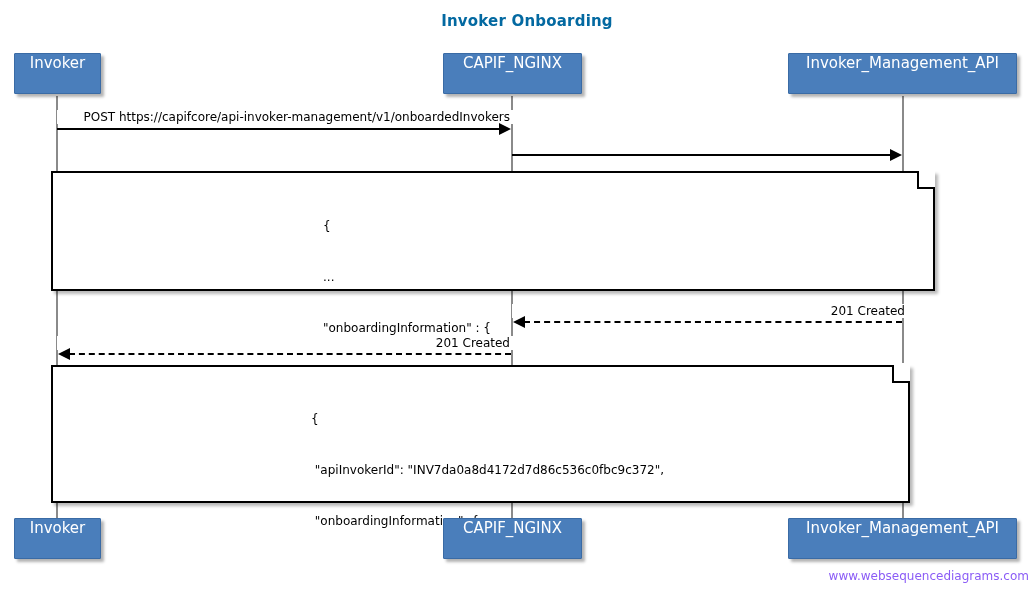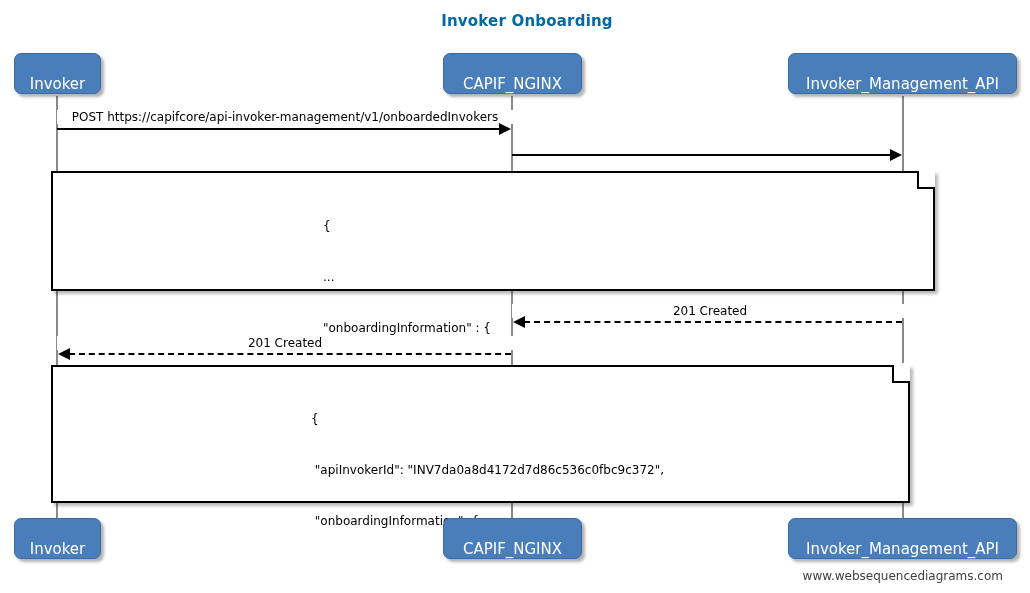--- a/index.html
+++ b/index.html
@@ -38,25 +38,25 @@
     width: 2px;
     background: #8a8a8a;
   }
 
   
   .participant {
     position: absolute;
     box-sizing: border-box;
     background: #4a7ebb;
     border: 1px solid #3a6ba5;
-    border-radius: 7px;
+    border-radius: 1px;
     color: #ffffff;
     font-size: 15px;
     display: flex;
-    align-items: flex-end;
+    align-items: flex-start;
     justify-content: center;
     box-shadow: 3px 3px 3px rgba(0,0,0,0.30);
     white-space: nowrap;
   }
 
   
   .msg-line {
     position: absolute;
     height: 0;
     border-top: 2px solid #000000;
@@ -75,21 +75,21 @@
     border-left: 12px solid #000000;
   }
   .arrow-head.left {
     border-right: 12px solid #000000;
   }
   .msg-label {
     position: absolute;
     font-size: 12px;
     color: #000000;
     white-space: nowrap;
-    text-align: center;
+    text-align: right;
     background: #ffffff;
     padding: 0 3px;
   }
 
   
   .note {
     position: absolute;
     box-sizing: border-box;
     background: #ffffff;
     border: 2px solid #000000;
@@ -124,24 +124,24 @@
     white-space: pre;
   }
   .note-body .ln {
     display: block;
     white-space: pre;
   }
 
   
   #footer-credit {
     position: absolute;
-    right: 27px;
+    right: 1px;
     bottom: 10px;
     font-size: 12px;
-    color: #404040;
+    color: #8b5cf6;
     white-space: nowrap;
   }
 </style>
 </head>
 <body>
 
 <div id="canvas">
 
   <div id="diagram-title">Invoker Onboarding</div>
 

